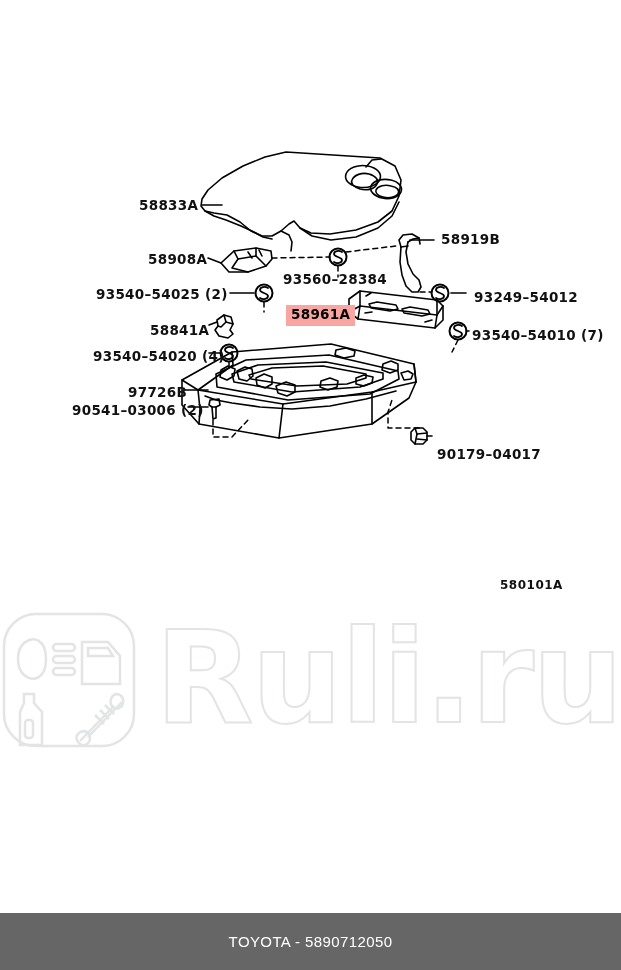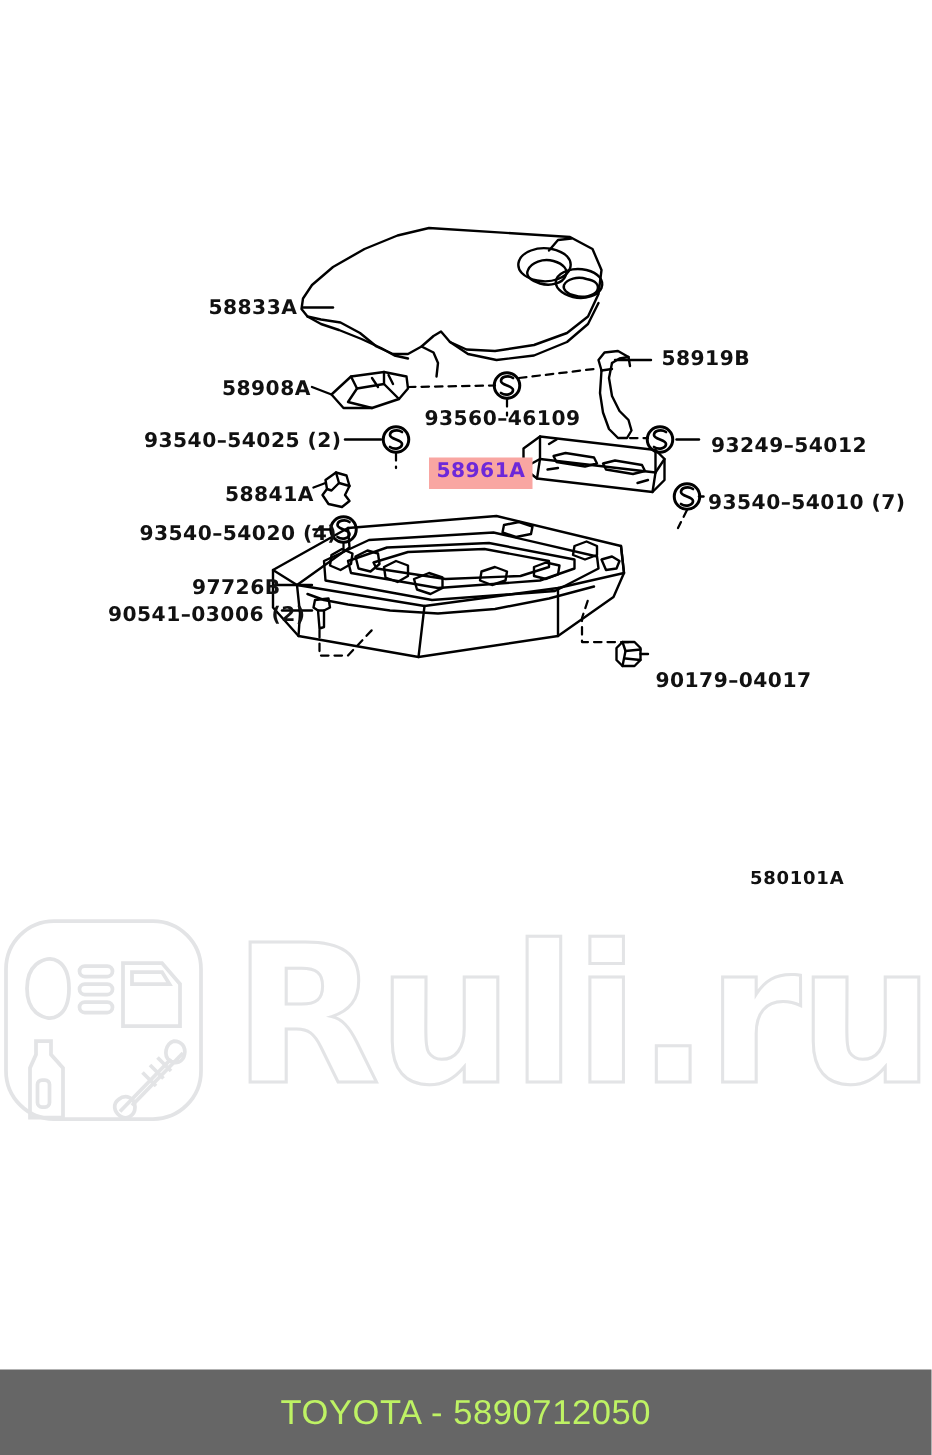--- a/index.html
+++ b/index.html
@@ -42,21 +42,21 @@
     font-family: "DejaVu Sans", sans-serif;
     font-size: 13.5px;
     font-weight: bold;
     color: #111111;
     letter-spacing: 0.3px;
     white-space: nowrap;
     line-height: 1;
   }
   .part-label.highlight {
     background: #f9a6a2;
-    color: #6d28d9;
+    color: #000000;
     padding: 3px 5px 4px 5px;
   }
   .diagram-code {
     position: absolute;
     font-family: "DejaVu Sans", sans-serif;
     font-size: 12px;
     font-weight: bold;
     color: #111111;
     letter-spacing: 0.5px;
     white-space: nowrap;
@@ -93,22 +93,22 @@
     width: 621px;
     height: 57px;
     background: #666666;
     display: flex;
     align-items: center;
     justify-content: center;
     gap: 56px;
   }
   .footer-text {
     font-family: "Liberation Sans", sans-serif;
-    font-size: 23px;
-    color: #bef264;
+    font-size: 15px;
+    color: #ffffff;
     letter-spacing: 0.4px;
     white-space: nowrap;
   }
 </style>
 </head>
 <body>
 
 <div id="page">
 
   <div id="diagram-canvas">
@@ -309,21 +309,21 @@
       </g>
     </svg>
 
     <div class="part-label" style="left:139px;top:199px;">58833A</div>
     <div class="part-label" style="left:148px;top:253px;">58908A</div>
     <div class="part-label" style="left:96px;top:288px;">93540–54025 (2)</div>
     <div class="part-label" style="left:150px;top:324px;">58841A</div>
     <div class="part-label" style="left:93px;top:350px;">93540–54020 (4)</div>
     <div class="part-label" style="left:128px;top:386px;">97726B</div>
     <div class="part-label" style="left:72px;top:404px;">90541–03006 (2)</div>
-    <div class="part-label" style="left:283px;top:273px;">93560–46109</div>
+    <div class="part-label" style="left:283px;top:273px;">93560–28384</div>
     <div class="part-label highlight" style="left:286px;top:305px;">58961A</div>
     <div class="part-label" style="left:441px;top:233px;">58919B</div>
     <div class="part-label" style="left:474px;top:291px;">93249–54012</div>
     <div class="part-label" style="left:472px;top:329px;">93540–54010 (7)</div>
     <div class="part-label" style="left:437px;top:448px;">90179–04017</div>
 
     <div class="diagram-code" style="left:500px;top:578px;">580101A</div>
 
     <svg id="watermark" viewBox="0 0 621 180" width="621" height="180">
       <g fill="none" stroke="#e3e4e6" stroke-width="2.5">

